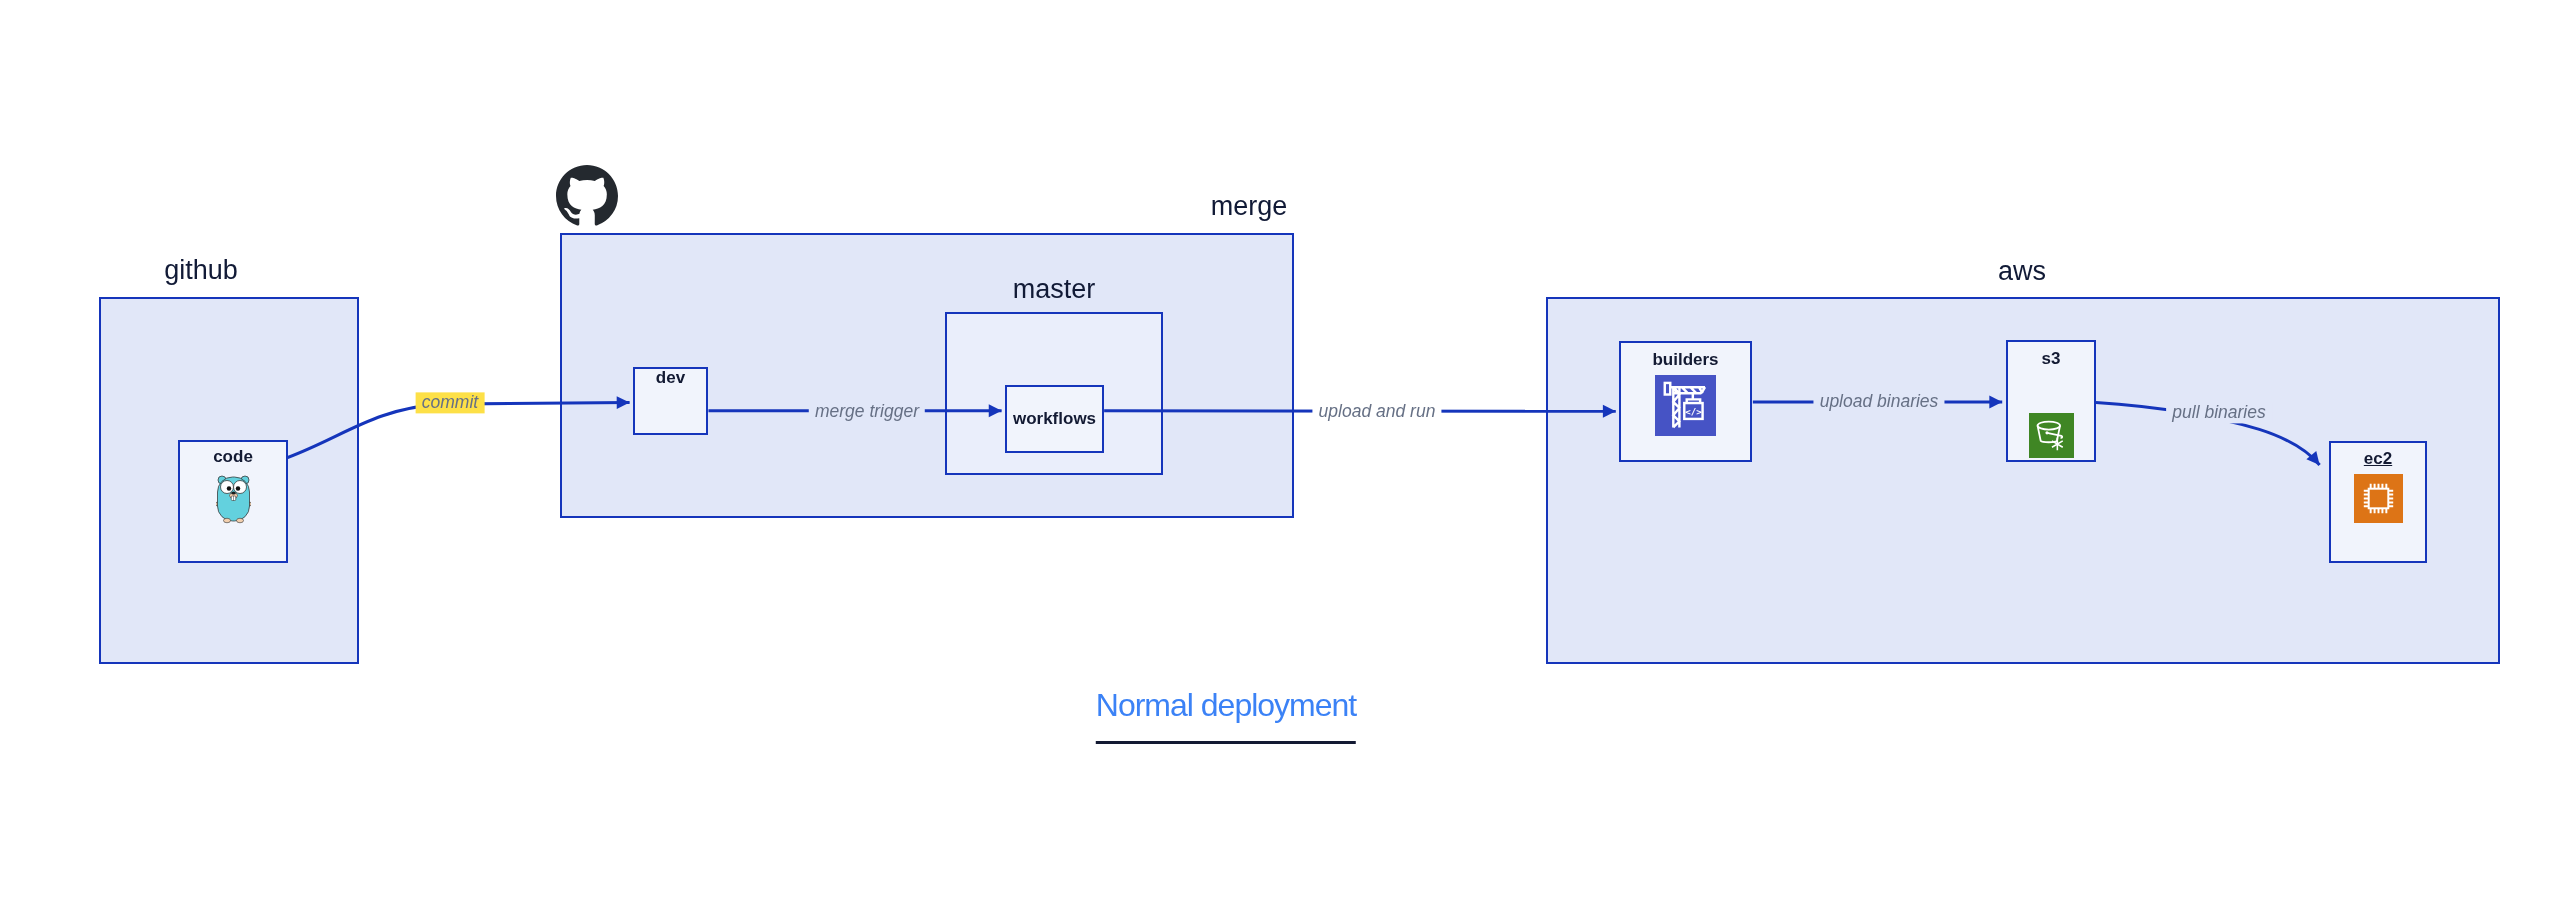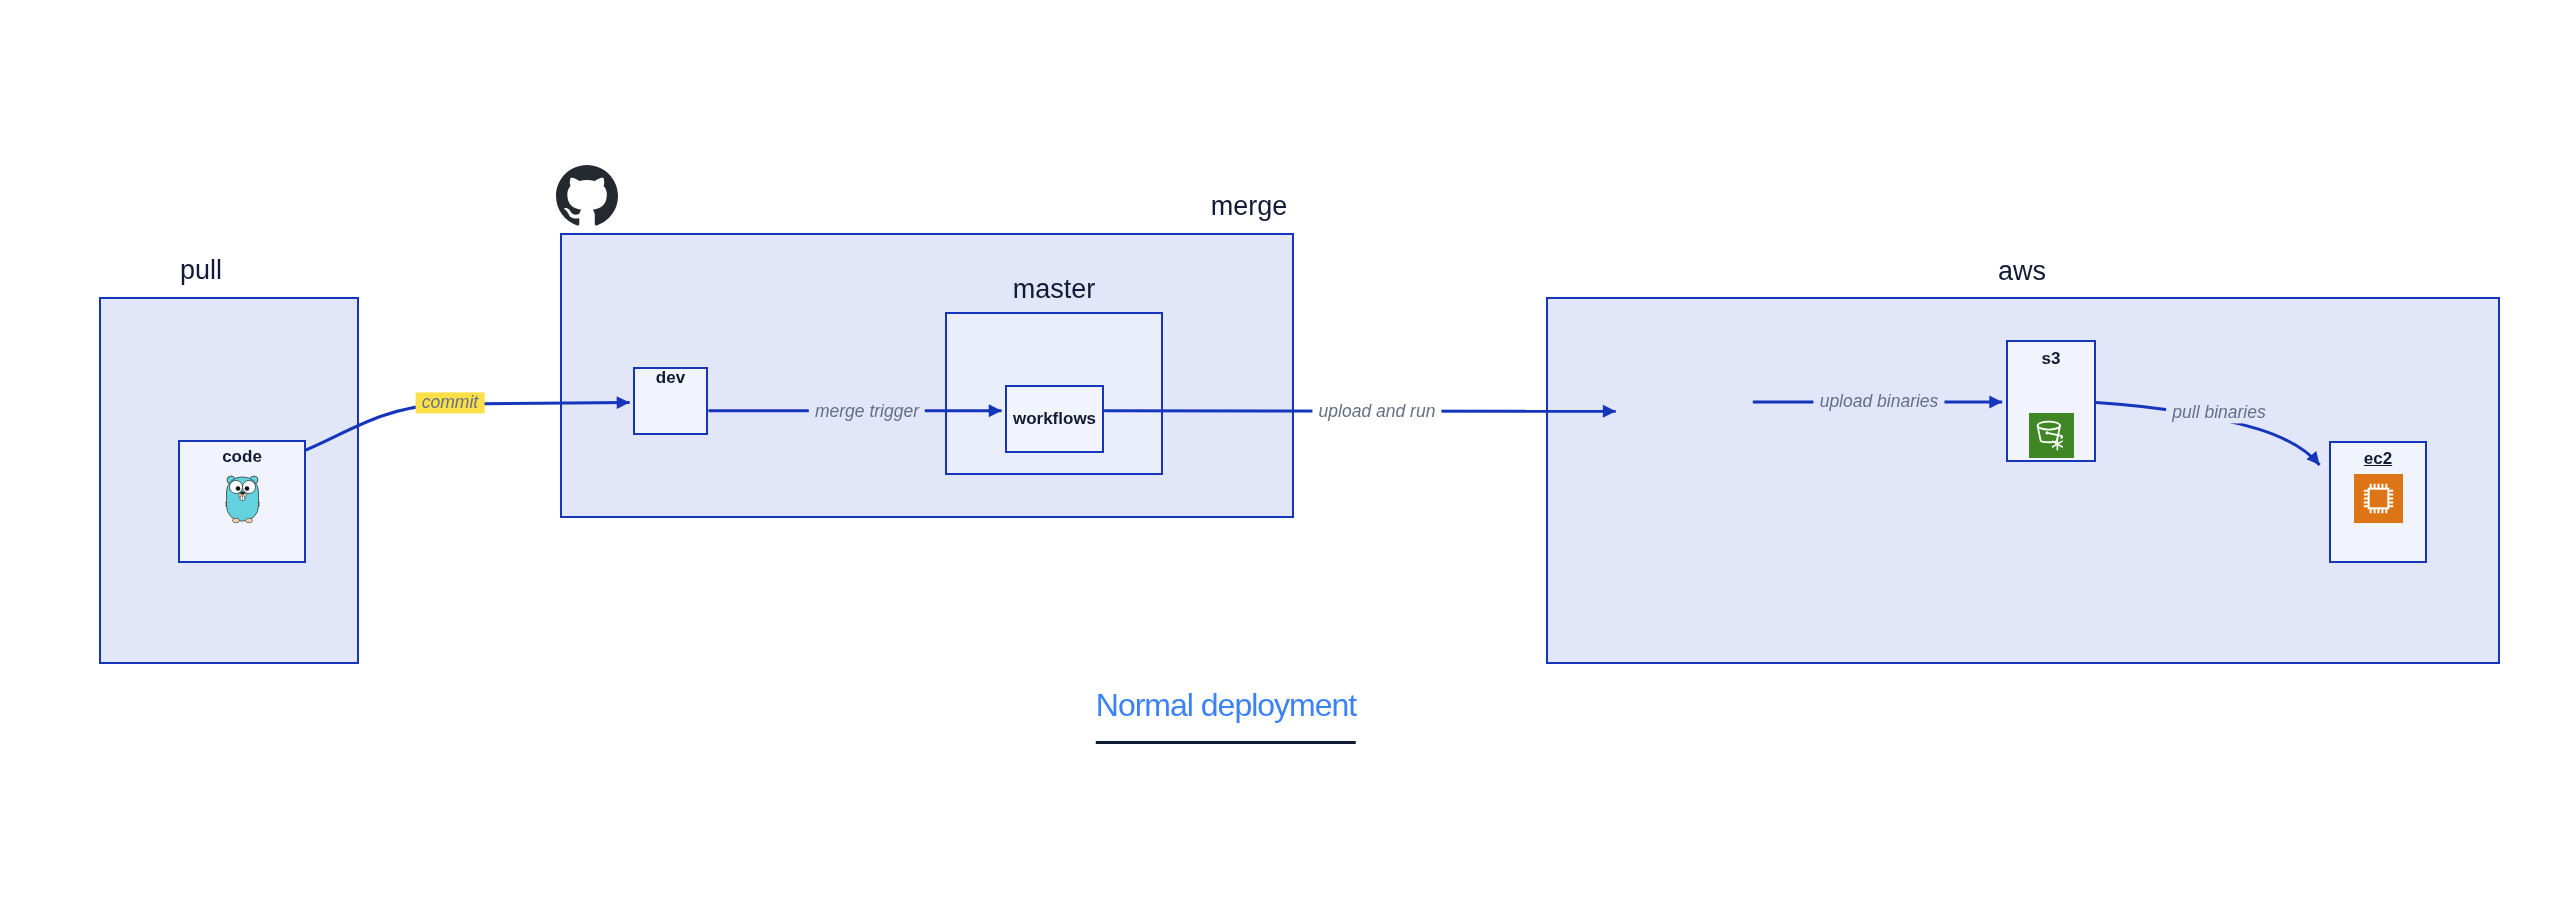--- a/index.html
+++ b/index.html
@@ -17,21 +17,21 @@
                color:#111a36;z-index:2;white-space:nowrap;}
   .lbl-local  {left:201px;  top:257px;}
   .lbl-github {left:1249px; top:193px;}
   .lbl-master {left:1054px; top:276px;}
   .lbl-aws    {left:2022px; top:258px;}
 
   
   .node{position:absolute;background:#f1f4fc;border:2.6px solid #1535bb;box-sizing:border-box;z-index:3;
         display:flex;flex-direction:column;align-items:center;}
   .node-label{font-weight:bold;font-size:17px;line-height:1.1;color:#131a33;white-space:nowrap;}
-  .node-code      {left:178px;  top:440px; width:128px; height:123px; padding-top:6.2px;}
+  .node-code      {left:178px;  top:440px; width:110px; height:123px; padding-top:6.2px;}
   .node-dev       {left:633px; top:367px; width:75px; height:68px; justify-content:flex-start;}
   .node-workflows {left:1005px; top:385px; width:99px; height:68px; justify-content:center;}
   .node-builders  {left:1619px; top:341px; width:133px; height:121px; padding-top:8.2px;}
   .node-s3        {left:2006px; top:340px; width:90px; height:122px; padding-top:8.2px;justify-content:space-between;}
   .node-ec2       {left:2329px; top:441px; width:98px; height:122px; padding-top:7.2px;text-decoration:underline;}
   .node .icon{margin-top:5.2px;}
 
   
   .gh-logo{position:absolute;left:556px;top:165px;width:62px;height:62px;z-index:2;}
 
@@ -54,21 +54,21 @@
 </head>
 <body>
 
 <div class="canvas">
 
   <div class="group box-local"></div>
   <div class="group box-github"></div>
   <div class="group box-master"></div>
   <div class="group box-aws"></div>
 
-  <div class="group-label lbl-local">pull</div>
+  <div class="group-label lbl-local">github</div>
   <div class="group-label lbl-github">merge</div>
   <div class="group-label lbl-master">master</div>
   <div class="group-label lbl-aws">aws</div>
 
   <div class="gh-logo">
     <svg viewBox="0 0 16 16" width="62" height="62" aria-hidden="true">
       <path fill="#24292f" fill-rule="evenodd" d="M8 0C3.58 0 0 3.58 0 8c0 3.54 2.29 6.53 5.47 7.59.4.07.55-.17.55-.38 0-.19-.01-.82-.01-1.49-2.01.37-2.53-.49-2.69-.94-.09-.23-.48-.94-.82-1.13-.28-.15-.68-.52-.01-.53.63-.01 1.08.58 1.23.82.72 1.21 1.87.87 2.33.66.07-.52.28-.87.51-1.07-1.78-.2-3.64-.89-3.64-3.95 0-.87.31-1.59.82-2.15-.08-.2-.36-1.02.08-2.12 0 0 .67-.21 2.2.82.64-.18 1.32-.27 2-.27s1.36.09 2 .27c1.53-1.04 2.2-.82 2.2-.82.44 1.1.16 1.92.08 2.12.51.56.82 1.27.82 2.15 0 3.07-1.87 3.75-3.65 3.95.29.25.54.73.54 1.48 0 1.07-.01 1.93-.01 2.2 0 .21.15.46.55.38A8.01 8.01 0 0 0 16 8c0-4.42-3.58-8-8-8z"></path>
     </svg>
   </div>
 
@@ -111,20 +111,36 @@
   </div>
 
   <div class="node node-dev">
     <div class="node-label">dev</div>
   </div>
 
   <div class="node node-workflows">
     <div class="node-label">workflows</div>
   </div>
 
+  <div class="node node-builders">
+    <div class="node-label">builders</div>
+    <div class="icon">
+      <svg viewBox="0 0 100 100" width="61" height="61">
+        <rect width="100" height="100" fill="#4653c5"></rect>
+        <g stroke="#fff" stroke-width="4" fill="none">
+          <rect x="16" y="13" width="9" height="19"></rect>
+          <path d="M30 20 L30 86 M40 20 L40 86 M30 22 L40 32 L30 44 L40 54 L30 66 L40 76 L30 86"></path>
+          <path d="M25 20 L82 20 M30 30 L76 30 M30 20 L40 30 M44 20 L54 30 M58 20 L68 30 M72 20 L78 30 M82 20 L76 30"></path>
+          <path d="M62 30 L62 40 M50 40 L76 40 M52 40 L52 46 M74 40 L74 46"></path>
+          <rect x="48" y="46" width="30" height="26"></rect>
+        </g>
+        <text x="63" y="65" font-size="15" font-weight="bold" fill="#fff" text-anchor="middle" font-family="DejaVu Sans Mono, monospace">&lt;/&gt;</text>
+      </svg>
+    </div>
+  </div>
 
   <div class="node node-s3">
     <div class="node-label">s3</div>
     <div class="icon">
       <svg viewBox="0 0 100 100" width="45" height="45">
         <rect width="100" height="100" fill="#3f8624"></rect>
         <g stroke="#fff" stroke-width="4" fill="none">
           <ellipse cx="44" cy="28" rx="25" ry="9"></ellipse>
           <path d="M19 28 L26 62 C30 66 58 66 62 62 L69 28"></path>
           <path d="M40 44 L72 51 C75 52 74 56 70 55"></path>

